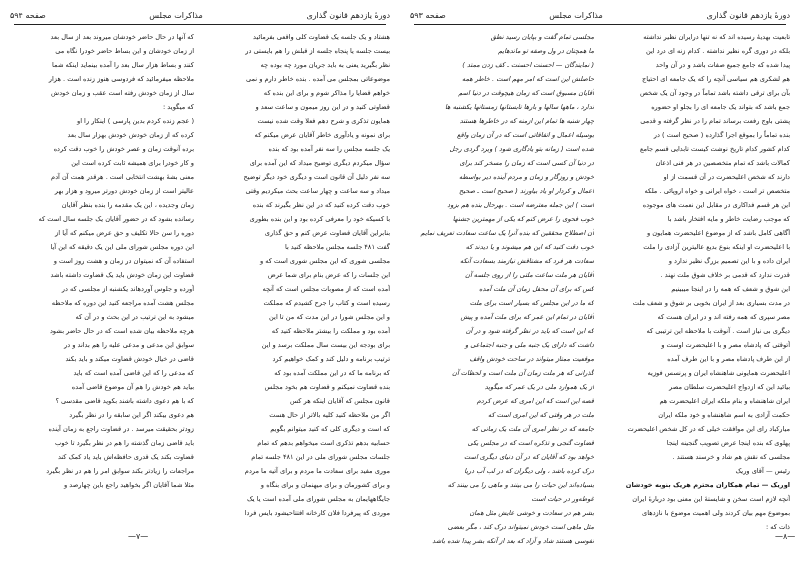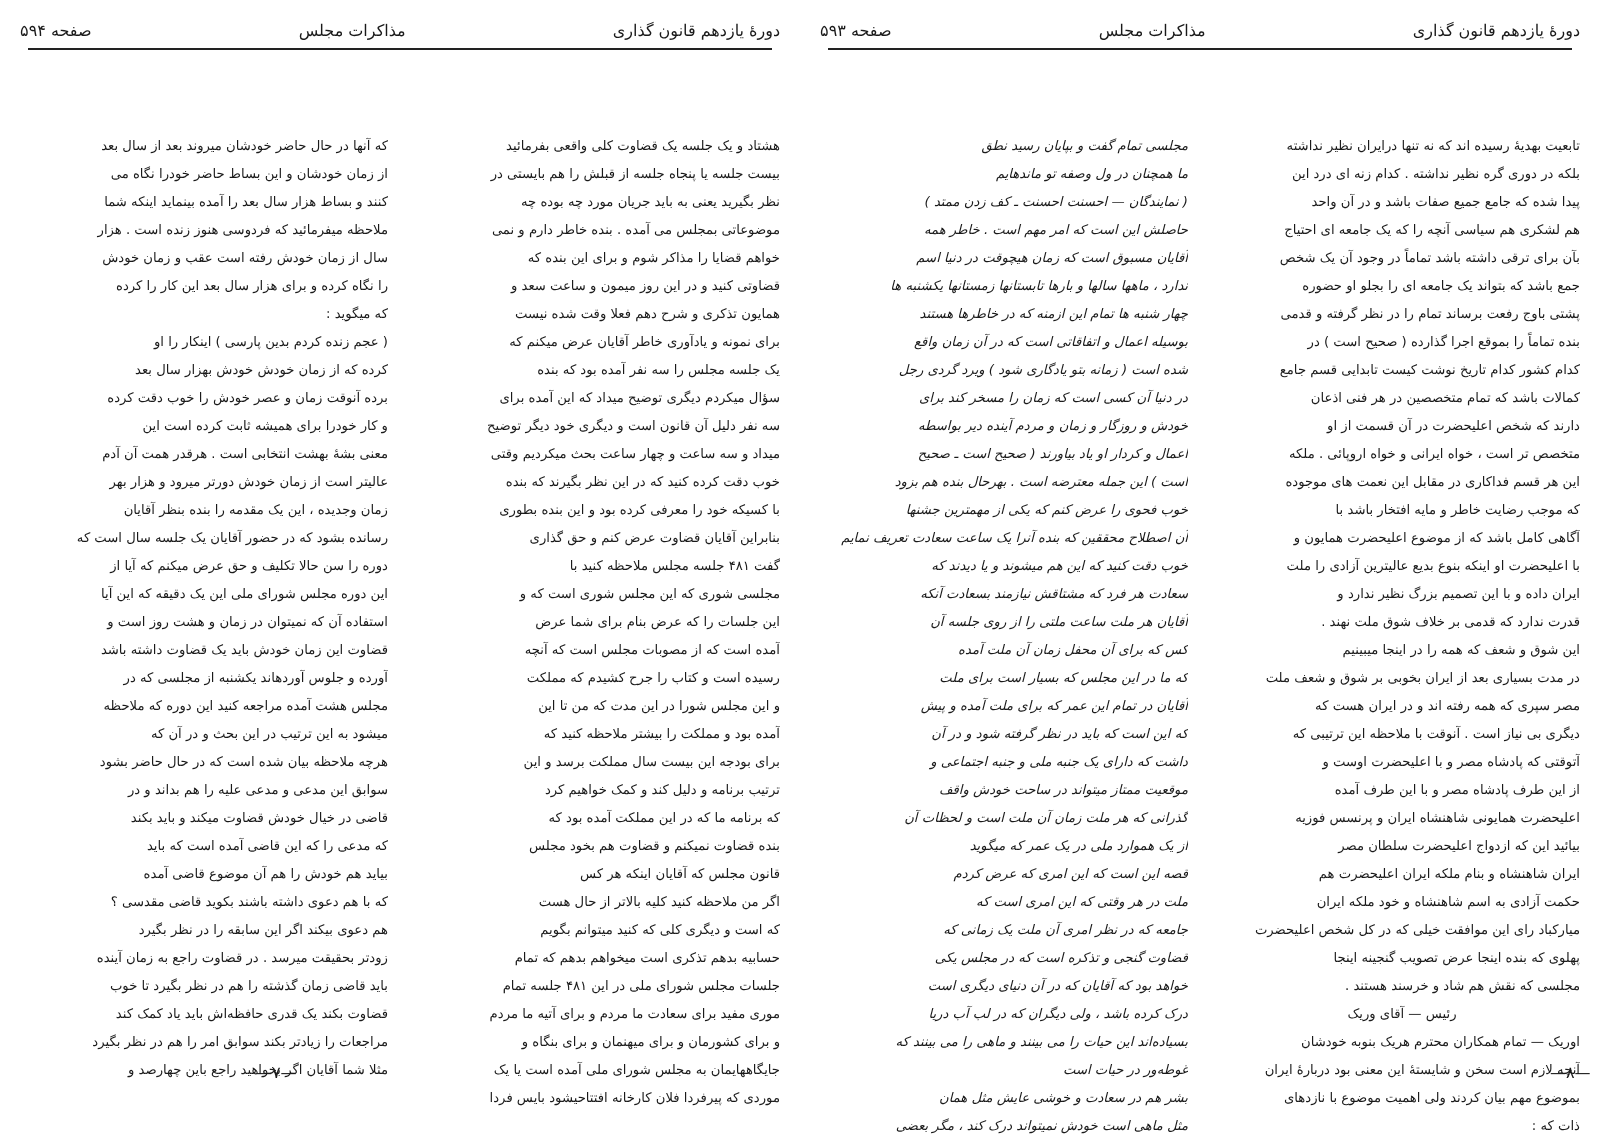--- a/index.html
+++ b/index.html
@@ -7,31 +7,31 @@
          font-family: "DejaVu Sans", sans-serif; color: #1a1a1a; }
   .page { position: absolute; top: 0; height: 569px; width: 400px; }
   .page.left { left: 0; }
   .page.right { left: 400px; }
   .header { position: absolute; top: 8px; left: 10px; right: 10px; height: 14px;
             display: flex; justify-content: space-between; align-items: center;
             direction: rtl; font-size: 8px; }
   .rule { position: absolute; top: 24px; left: 14px; right: 14px; height: 0;
           border-top: 1.5px solid #222; }
   .col { position: absolute; top: 30px; width: 178px; direction: rtl;
-         font-size: 6.6px; line-height: 14px; text-align: justify; margin-top: 36px; }
+         font-size: 6.6px; line-height: 14px; text-align: justify; }
   .col .line { white-space: nowrap; overflow: hidden; display: block; }
   .left .col.c1 { right: 10px; }
   .left .col.c2 { right: 206px; }
   .right .col.c1 { right: 10px; }
   .right .col.c2 { right: 206px; font-style: italic; }
   .folio { position: absolute; top: 532px; font-size: 8px; direction: rtl; }
   .left .folio { left: 128px; }
   .right .folio { left: 375px; }
-  .bold { font-weight: normal; }
-  .center { text-align: center; }
+  .bold { font-weight: bold; }
+  .center { }
 </style>
 </head>
 <body>
 
 <div class="page left">
   <div class="header">
     <span>دورهٔ یازدهم قانون گذاری</span>
     <span>مذاکرات مجلس</span>
     <span>صفحه ۵۹۴</span>
   </div>
@@ -72,21 +72,20 @@
       <span class="line">و برای کشورمان و برای میهنمان و برای بنگاه و</span>
       <span class="line">جایگاههایمان به مجلس شورای ملی آمده است یا یک</span>
       <span class="line">موردی که پیرفردا فلان کارخانه افتتاحیشود بایس فردا</span>
     </div>
   <div class="col c2" id="lp-c2">
       <span class="line">که آنها در حال حاضر خودشان میروند بعد از سال بعد</span>
       <span class="line">از زمان خودشان و این بساط حاضر خودرا نگاه می</span>
       <span class="line">کنند و بساط هزار سال بعد را آمده بینماید اینکه شما</span>
       <span class="line">ملاحظه میفرمائید که فردوسی هنوز زنده است . هزار</span>
       <span class="line">سال از زمان خودش رفته است عقب و زمان خودش</span>
-      <span class="line">را نگاه کرده و برای هزار سال بعد این کار را کرده</span>
       <span class="line">که میگوید :</span>
       <span class="line">( عجم زنده کردم بدین پارسی ) اینکار را او</span>
       <span class="line">کرده که از زمان خودش خودش بهزار سال بعد</span>
       <span class="line">برده آنوقت زمان و عصر خودش را خوب دقت کرده</span>
       <span class="line">و کار خودرا برای همیشه ثابت کرده است این</span>
       <span class="line">معنی بشهٔ بهشت انتخابی است . هرقدر همت آن آدم</span>
       <span class="line">عالیتر است از زمان خودش دورتر میرود و هزار بهر</span>
       <span class="line">زمان وجدیده ، این یک مقدمه را بنده بنظر آقایان</span>
       <span class="line">رسانده بشود که در حضور آقایان یک جلسه سال است که</span>
       <span class="line">دوره را سن حالا تکلیف و حق عرض میکنم که آیا از</span>

